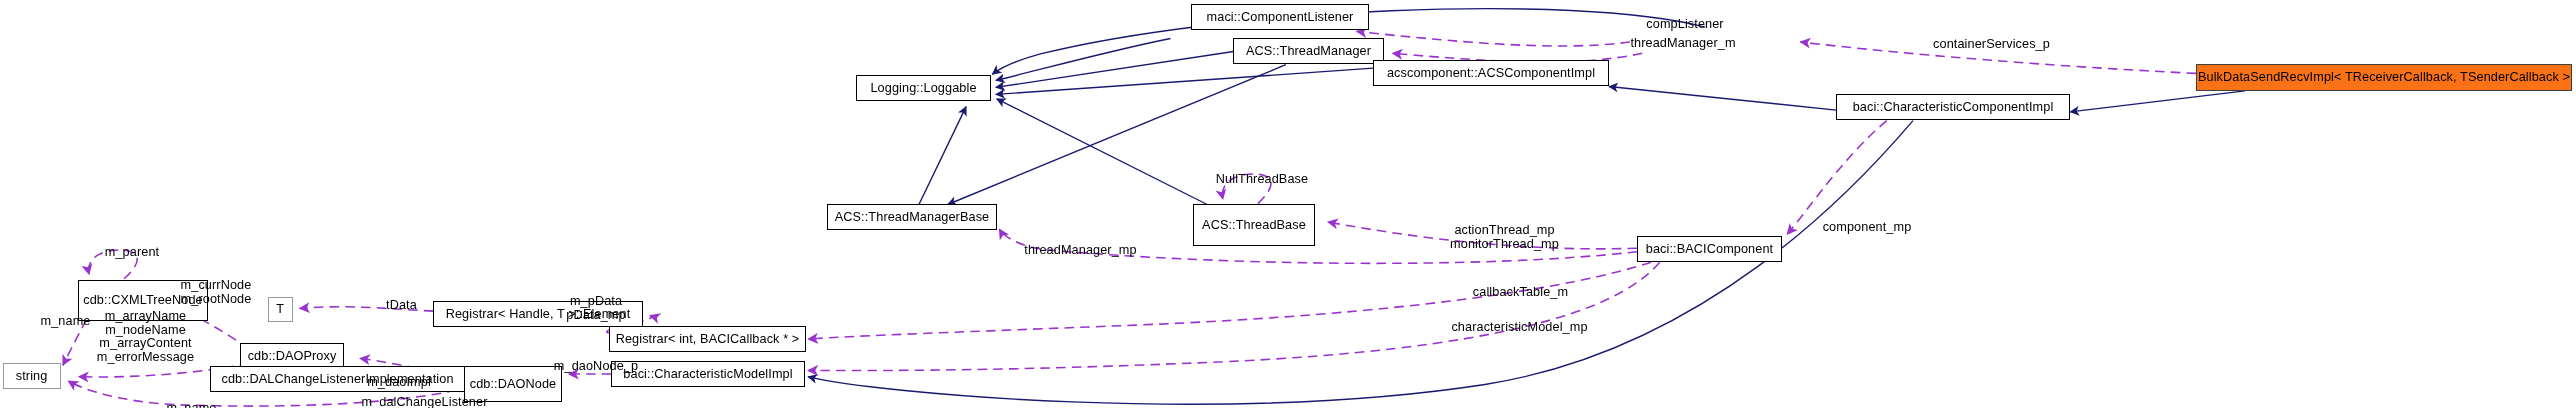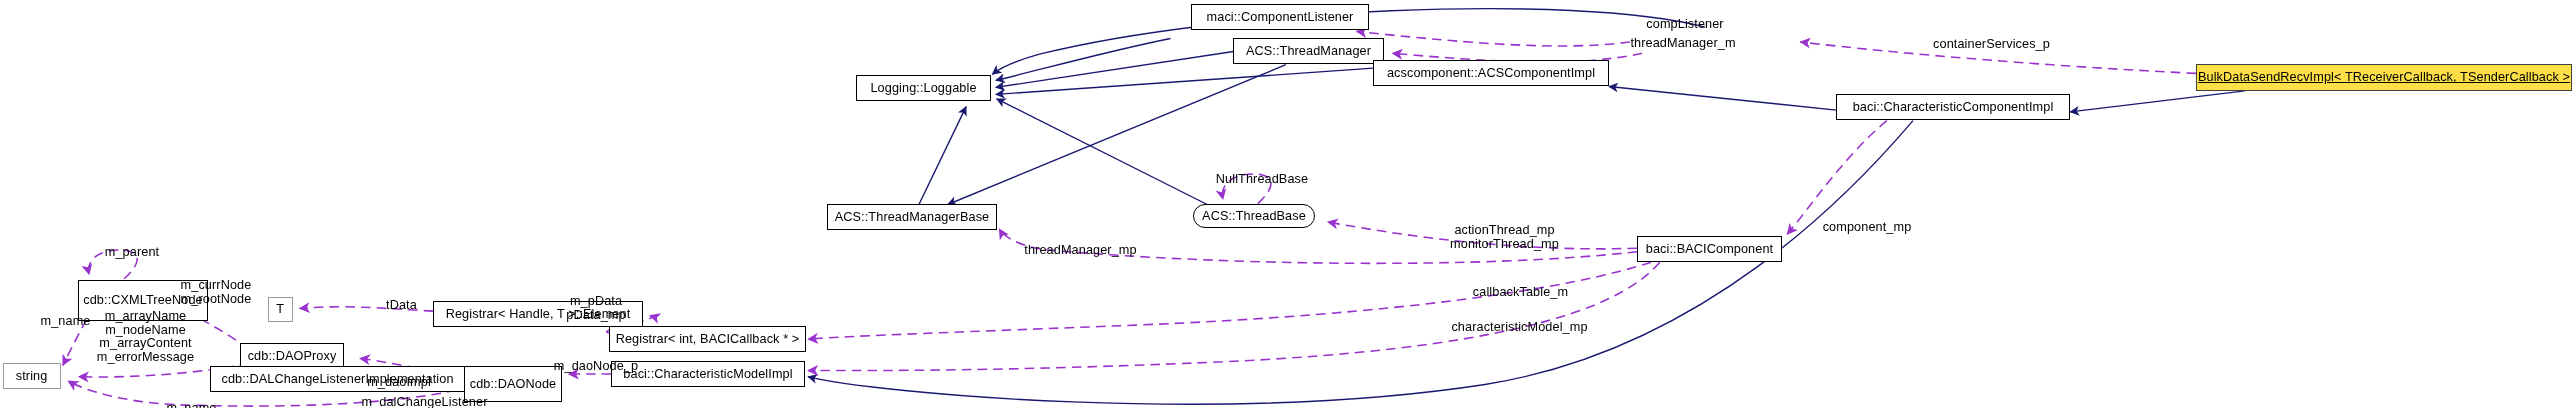--- a/index.html
+++ b/index.html
@@ -45,23 +45,22 @@
     font-size: 12.7px;
     line-height: 1;
     display: flex;
     align-items: center;
     justify-content: center;
     white-space: nowrap;
     letter-spacing: 0.1px;
     padding: 0 6.1px;
   }
   .node-box.highlight {
-    background: #fde047;
+    background: #f97316;
     border: 1.1px solid #404040;
-    text-decoration: underline;
   }
   .node-box.faint {
     border: 1.1px solid #9a9a9a;
   }
   .edge-label {
     position: absolute;
     color: #000000;
     font-size: 12.7px;
     line-height: 13.5px;
     white-space: pre;
@@ -196,21 +195,21 @@
   </div>
 
   <div class="node-box highlight" style="left:2196px;top:64px;width:376px;height:27px;">
     <span>BulkDataSendRecvImpl&lt; TReceiverCallback, TSenderCallback &gt;</span>
   </div>
 
   <div class="node-box" style="left:827px;top:204px;width:170px;height:26px;">
     <span>ACS::ThreadManagerBase</span>
   </div>
 
-  <div class="node-box" style="left:1193px;top:204px;width:122px;height:24px;border-radius:13px;">
+  <div class="node-box" style="left:1193px;top:204px;width:122px;height:42px;">
     <span>ACS::ThreadBase</span>
   </div>
 
   <div class="node-box" style="left:1836px;top:94px;width:234px;height:26px;">
     <span>baci::CharacteristicComponentImpl</span>
   </div>
 
   <div class="node-box" style="left:1637px;top:236px;width:145px;height:26px;">
     <span>baci::BACIComponent</span>
   </div>

